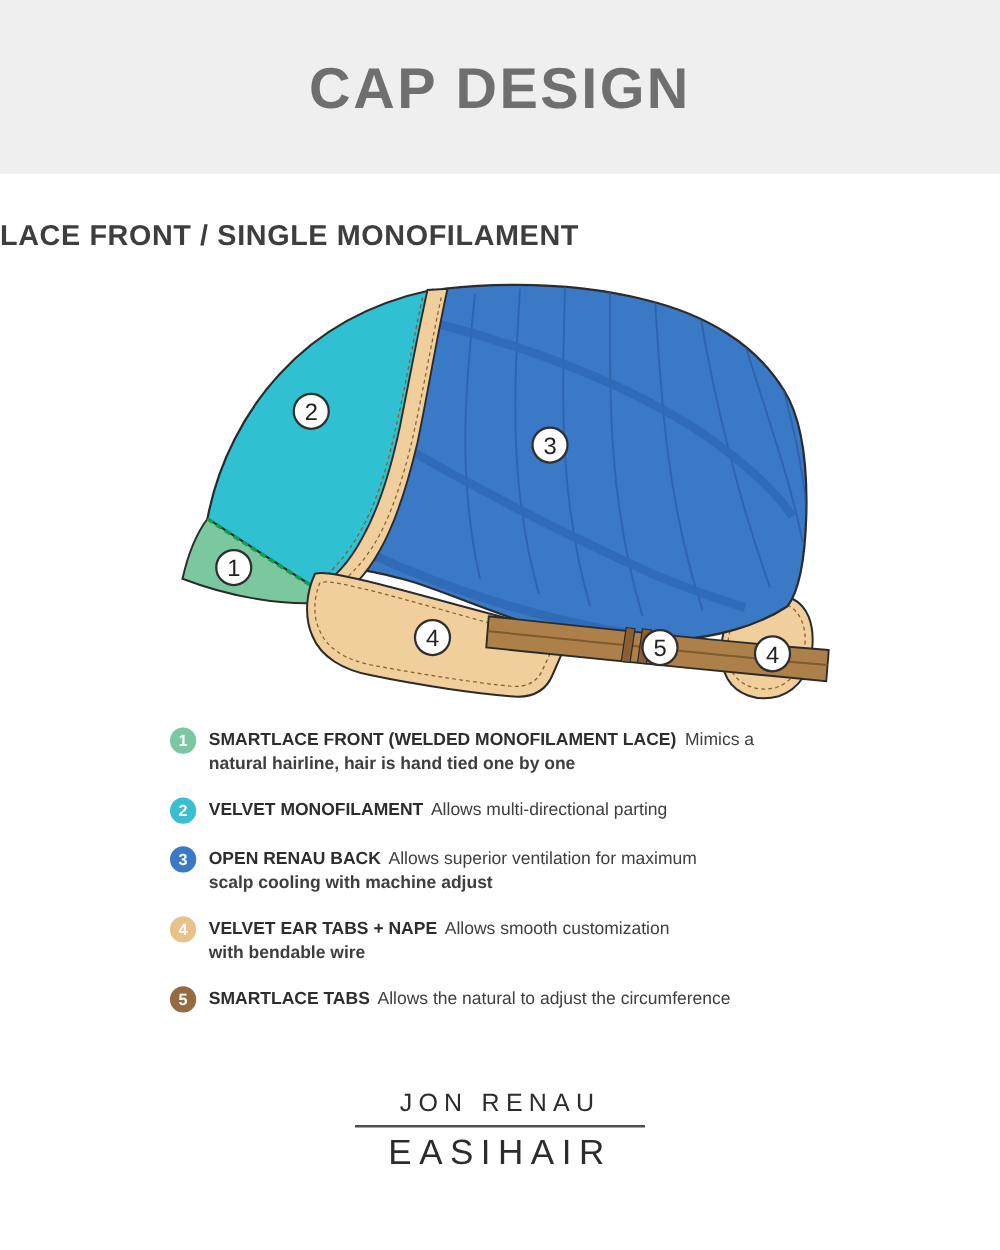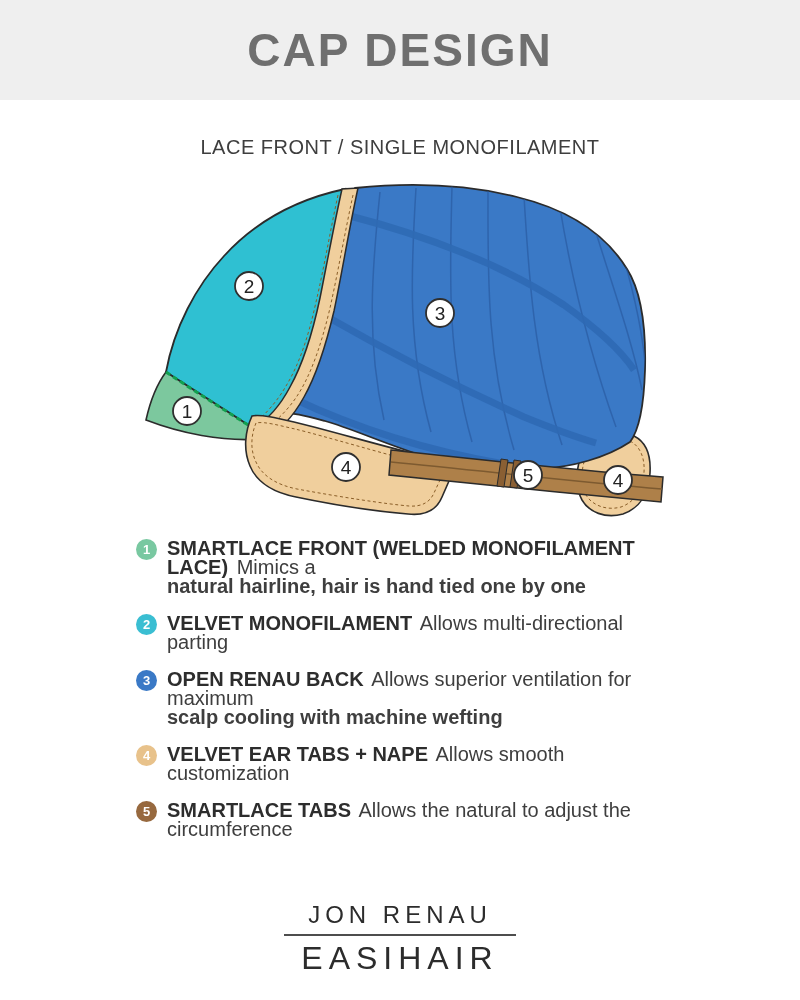--- a/index.html
+++ b/index.html
@@ -1,52 +1,52 @@
 <!DOCTYPE html>
 <html><head>
 <meta charset="utf-8">
 <style>
   html,body{margin:0;padding:0;}
   body{
     width:800px;height:1000px;background:#ffffff;overflow:hidden;
     font-family:"Liberation Sans", sans-serif;
   }
   .header{
-    height:100px;background:#efefef;
+    height:139px;background:#efefef;
     display:flex;align-items:center;justify-content:center;
   }
   .title{
     font-size:46px;font-weight:bold;color:#6f6f6f;letter-spacing:2px;
   }
   .subtitle{
-    margin-top:36px;text-align:center;font-size:20px;color:#3e3e3e;
-    letter-spacing:0.5px;font-weight:400;
+    margin-top:36px;text-align:left;font-size:23px;color:#3e3e3e;
+    letter-spacing:0.5px;font-weight:700;
   }
   .diagram-wrap{margin-top:12px;height:352px;position:relative;}
   .diagram-wrap svg{position:absolute;left:134px;top:0;}
   .legend{margin:16px 0 0 136px;}
   .legend-row{display:flex;margin-bottom:18px;}
   .legend-row:last-child{margin-bottom:0;}
   .bullet{
     flex:0 0 21px;height:21px;border-radius:50%;color:#ffffff;
     font-weight:bold;font-size:13px;text-align:center;line-height:21px;
     margin-right:10px;margin-top:0px;
   }
   .b1{background:#79c8a1;}
   .b2{background:#3abed2;}
   .b3{background:#3a79c6;}
   .b4{background:#e8c28b;}
   .b5{background:#97693f;}
-  .legend-text{margin:0;width:500px;font-size:20px;line-height:19px;color:#3e3e3e;}
+  .legend-text{margin:0;width:500px;font-size:14px;line-height:19px;color:#3e3e3e;}
   .lbl{font-weight:bold;color:#2d2d2d;margin-right:3px;}
   .desc2{display:block;font-weight:bold;}
   .footer{margin-top:62px;text-align:center;color:#2c2c2c;}
-  .brand-top{font-size:24px;letter-spacing:5px;}
+  .brand-top{font-size:20px;letter-spacing:5px;}
   .brand-divider{width:232px;height:2px;background:#4e4e4e;margin:5px auto 4px auto;}
-  .brand-bottom{font-size:32px;letter-spacing:6px;}
+  .brand-bottom{font-size:28px;letter-spacing:6px;}
   .badge-circle{fill:#ffffff;stroke:#2f2f2f;stroke-width:1.8;}
   .badge-num{font-family:"Liberation Sans",sans-serif;font-size:19px;fill:#222222;}
   .stitch{fill:none;stroke:#8a5e28;stroke-width:1;stroke-dasharray:3,2.6;}
 </style>
 </head>
 <body>
 
 <div class="header">
   <div class="title">CAP DESIGN</div>
 </div>
@@ -143,25 +143,25 @@
   <div class="legend-row">
     <span class="bullet b1">1</span>
     <p class="legend-text"><span class="lbl">SMARTLACE FRONT (WELDED MONOFILAMENT LACE)</span> <span>Mimics a</span><span class="desc2">natural hairline, hair is hand tied one by one</span></p>
   </div>
   <div class="legend-row">
     <span class="bullet b2">2</span>
     <p class="legend-text"><span class="lbl">VELVET MONOFILAMENT</span> <span>Allows multi-directional parting</span></p>
   </div>
   <div class="legend-row">
     <span class="bullet b3">3</span>
-    <p class="legend-text"><span class="lbl">OPEN RENAU BACK</span> <span>Allows superior ventilation for maximum</span><span class="desc2">scalp cooling  with machine wefting</span></p>
+    <p class="legend-text"><span class="lbl">OPEN RENAU BACK</span> <span>Allows superior ventilation for maximum</span><span class="desc2">scalp cooling  with machine adjust</span></p>
   </div>
   <div class="legend-row">
     <span class="bullet b4">4</span>
-    <p class="legend-text"><span class="lbl">VELVET EAR TABS + NAPE</span> <span>Allows smooth customization</span></p>
+    <p class="legend-text"><span class="lbl">VELVET EAR TABS + NAPE</span> <span>Allows smooth customization</span><span class="desc2">with bendable wire</span></p>
   </div>
   <div class="legend-row">
     <span class="bullet b5">5</span>
     <p class="legend-text"><span class="lbl">SMARTLACE TABS</span> <span>Allows the natural to adjust the circumference</span><span class="desc2"></span></p>
   </div>
 </div>
 
 <div class="footer">
   <div class="brand-top">JON RENAU</div>
   <div class="brand-divider"></div>

